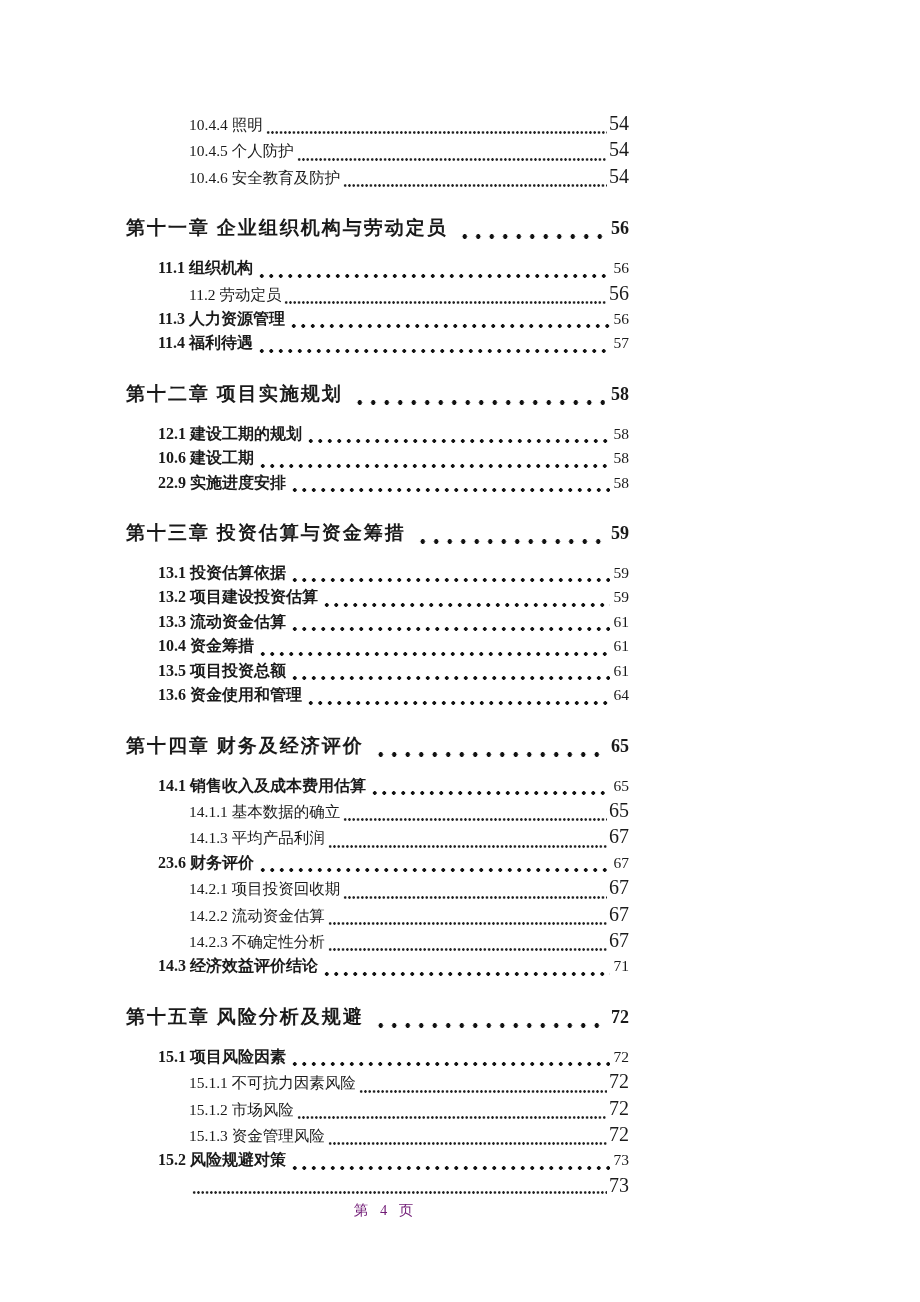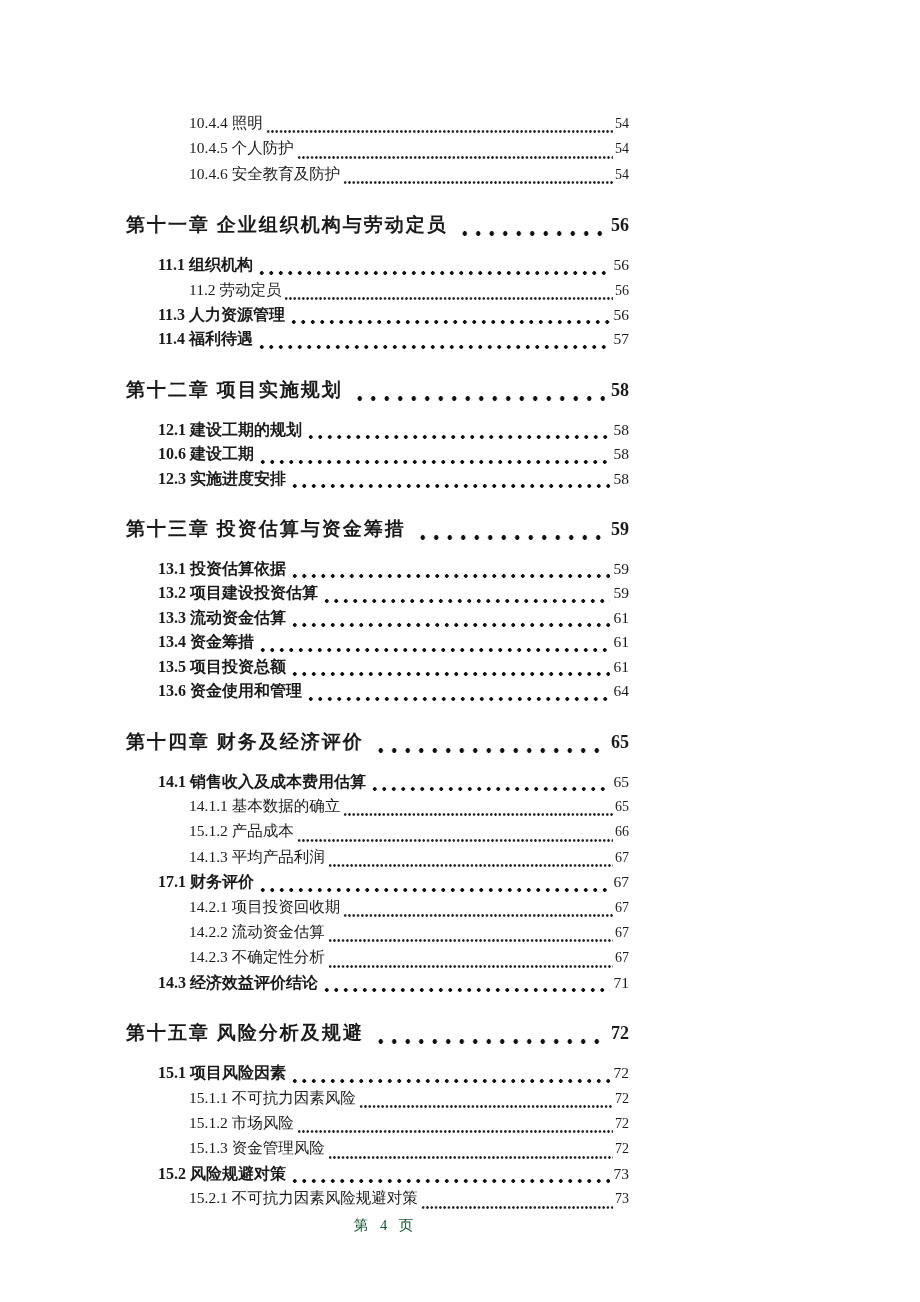--- a/index.html
+++ b/index.html
@@ -85,29 +85,29 @@
     font-size: 15.5px;
     font-weight: normal;
   }
   .row.s3 .leader {
     margin: 0 2px 0 3px;
     background-image: radial-gradient(circle, #222 1.05px, rgba(0,0,0,0) 1.5px);
     background-size: 4.3px 5px;
     background-position: left bottom 2px;
   }
   .row.s3 .pagenum {
-    font-size: 14px;
+    font-size: 20px;
   }
   
   .footer {
     margin-top: 4px;
     text-align: center;
     font-size: 14.5px;
     letter-spacing: 4px;
-    color: #14532d;
+    color: #701a75;
   }
 </style>
 </head>
 <body>
 
 <div class="page">
   <div class="toc">
 
       <div class="row s3">
         <span class="title">10.4.4 照明</span>
@@ -169,21 +169,21 @@
         <span class="pagenum">58</span>
       </div>
 
       <div class="row s2">
         <span class="title">10.6 建设工期</span>
         <span class="leader"></span>
         <span class="pagenum">58</span>
       </div>
 
       <div class="row s2">
-        <span class="title">12.3 实施进度安排</span>
+        <span class="title">22.9 实施进度安排</span>
         <span class="leader"></span>
         <span class="pagenum">58</span>
       </div>
 
       <div class="row chapter">
         <span class="title">第十三章 投资估算与资金筹措</span>
         <span class="leader"></span>
         <span class="pagenum">59</span>
       </div>
 
@@ -199,21 +199,21 @@
         <span class="pagenum">59</span>
       </div>
 
       <div class="row s2">
         <span class="title">13.3 流动资金估算</span>
         <span class="leader"></span>
         <span class="pagenum">61</span>
       </div>
 
       <div class="row s2">
-        <span class="title">13.4 资金筹措</span>
+        <span class="title">10.4 资金筹措</span>
         <span class="leader"></span>
         <span class="pagenum">61</span>
       </div>
 
       <div class="row s2">
         <span class="title">13.5 项目投资总额</span>
         <span class="leader"></span>
         <span class="pagenum">61</span>
       </div>
 
@@ -234,34 +234,29 @@
         <span class="leader"></span>
         <span class="pagenum">65</span>
       </div>
 
       <div class="row s3">
         <span class="title">14.1.1 基本数据的确立</span>
         <span class="leader"></span>
         <span class="pagenum">65</span>
       </div>
 
-      <div class="row s3">
-        <span class="title">15.1.2 产品成本</span>
-        <span class="leader"></span>
-        <span class="pagenum">66</span>
-      </div>
 
       <div class="row s3">
         <span class="title">14.1.3 平均产品利润</span>
         <span class="leader"></span>
         <span class="pagenum">67</span>
       </div>
 
       <div class="row s2">
-        <span class="title">17.1 财务评价</span>
+        <span class="title">23.6 财务评价</span>
         <span class="leader"></span>
         <span class="pagenum">67</span>
       </div>
 
       <div class="row s3">
         <span class="title">14.2.1 项目投资回收期</span>
         <span class="leader"></span>
         <span class="pagenum">67</span>
       </div>
 
@@ -313,19 +308,18 @@
         <span class="pagenum">72</span>
       </div>
 
       <div class="row s2">
         <span class="title">15.2 风险规避对策</span>
         <span class="leader"></span>
         <span class="pagenum">73</span>
       </div>
 
       <div class="row s3">
-        <span class="title">15.2.1 不可抗力因素风险规避对策</span>
         <span class="leader"></span>
         <span class="pagenum">73</span>
       </div>
     </div>
   <div class="footer">第 4 页</div>
 </div>
 
 </body></html>

